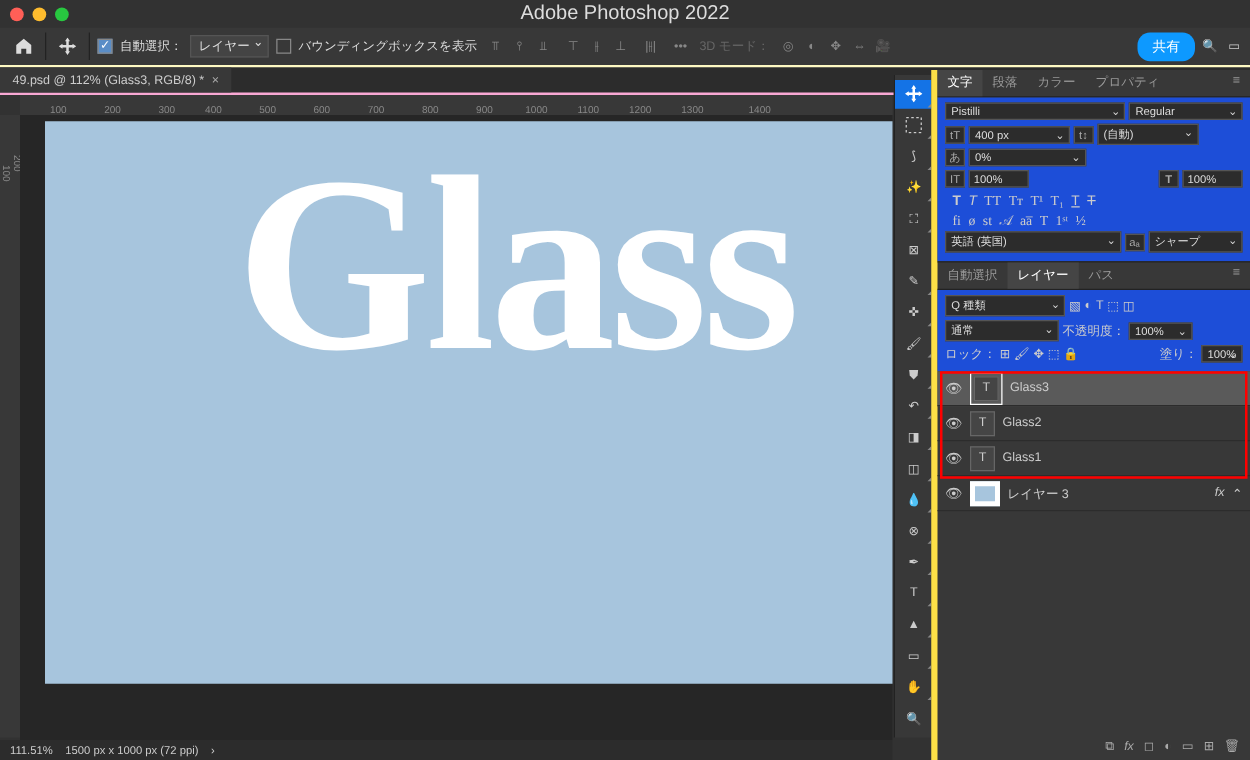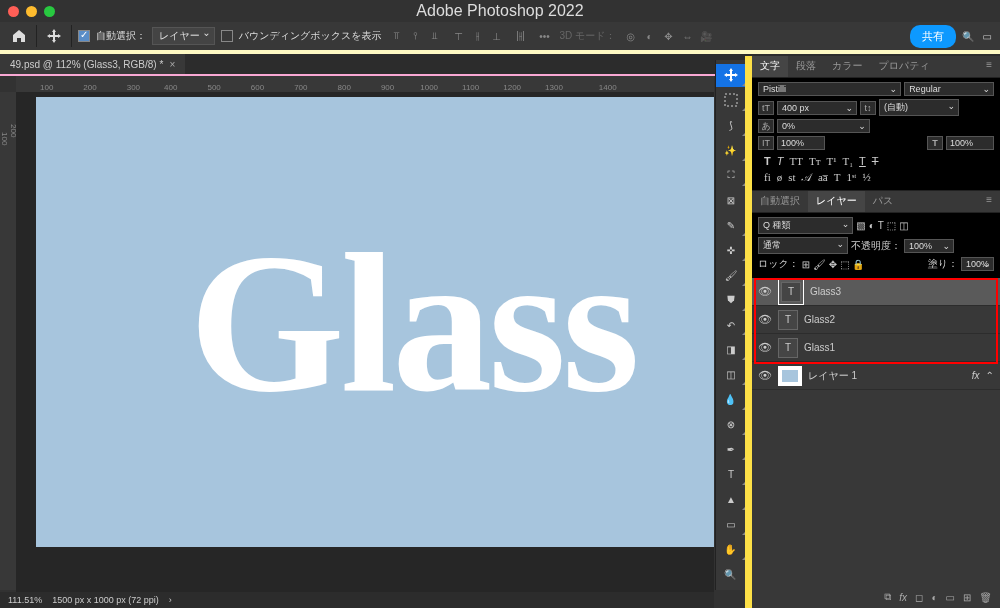--- a/index.html
+++ b/index.html
@@ -8,21 +8,21 @@
 
 .title-bar { height: 22px; background: #323232; display: flex; align-items: center; padding: 0 8px; position: relative; }
 .traffic-lights { display: flex; gap: 7px; }
 .tl { width: 11px; height: 11px; border-radius: 50%; }
 .tl-r { background: #ff5f57; }
 .tl-y { background: #febc2e; }
 .tl-g { background: #28c840; }
 .title-center { position: absolute; left: 50%; transform: translateX(-50%); font-size: 16px; color: #ddd; }
 
 
-.options-bar { height: 32px; background: #383838; display: flex; align-items: center; padding: 0 8px; gap: 6px; border-bottom: 4px solid #fef9c3; }
+.options-bar { height: 32px; background: #383838; display: flex; align-items: center; padding: 0 8px; gap: 6px; border-bottom: 2px solid #fef9c3; }
 .ob-home svg { width: 16px; height: 16px; }
 .sep-v { width: 1px; height: 22px; background: #222; }
 .ob-btn { display: flex; align-items: center; justify-content: center; width: 22px; height: 22px; }
 .chk { width: 12px; height: 12px; border: 1px solid #888; display: inline-block; }
 .chk.chkd { background: #5a8dc7; position: relative; }
 .chk.chkd::after { content: "✓"; position: absolute; color: #fff; font-size: 10px; left: 1px; top: -2px; }
 .ob-label { font-size: 10px; color: #ddd; }
 .ob-select { background: #444; border: 1px solid #555; padding: 1px 14px 1px 6px; font-size: 10px; color: #ddd; position: relative; }
 .ob-select::after { content: "⌄"; position: absolute; right: 3px; top: -1px; }
 .align-grp { display: flex; gap: 1px; }
@@ -30,35 +30,35 @@
 .share-btn { background: #0d99ff; color: #fff; border: none; padding: 4px 12px; border-radius: 10px; font-size: 11px; margin-left: auto; }
 .top-icons { display: flex; gap: 8px; align-items: center; }
 
 
 .doc-tabs { height: 22px; background: #2c2c2c; display: flex; border-bottom: 2px solid #f9a8d4; }
 .doc-tab { padding: 3px 10px; font-size: 10px; color: #ccc; background: #383838; display: flex; align-items: center; gap: 6px; }
 .doc-close { color: #aaa; }
 .ruler-top { position: absolute; left: 16px; right: 286px; top: 76px; height: 16px; background: #383838; display: flex; align-items: flex-end; font-size: 8px; color: #888; overflow: hidden; }
 .ruler-left { position: absolute; left: 0; top: 92px; bottom: 18px; width: 16px; background: #383838; display: flex; flex-direction: column; font-size: 8px; color: #888; overflow: hidden; writing-mode: vertical-lr; }
 .canvas-wrap { position: absolute; left: 16px; top: 92px; right: 286px; bottom: 16px; background: #262626; overflow: hidden; }
-.canvas { position: absolute; left: 20px; top: 5px; width: 753px; height: 450px; background: #a7c5dd; display: flex; align-items: center; justify-content: center; }
+.canvas { position: absolute; left: 20px; top: 5px; width: 753px; height: 450px; background: #a7c5dd; display: flex; justify-content: center; }
 .glass-text { font-family: 'Didot', 'Bodoni MT', Georgia, serif; font-weight: 900; font-size: 200px; color: #fff; letter-spacing: -4px; }
 
 
 .tool-strip { position: absolute; right: 255px; top: 60px; width: 30px; background: #383838; display: flex; flex-direction: column; padding: 4px 0; gap: 2px; border-left: 1px solid #222; height: 530px; }
 .tool-btn { width: 30px; height: 26px; display: flex; align-items: center; justify-content: center; color: #ccc; position: relative; }
 .tool-btn.sel { background: #1473e6; }
 .tool-btn .tri { position: absolute; right: 1px; bottom: 1px; width: 0; height: 0; border-left: 3px solid transparent; border-bottom: 3px solid #888; }
 
 
-.panels { position: absolute; right: 0; top: 56px; width: 255px; bottom: 0; background: #383838; display: flex; flex-direction: column; border-left: 7px solid #fde047; }
+.panels { position: absolute; right: 0; top: 56px; width: 255px; bottom: 0; background: #383838; display: flex; flex-direction: column; border-left: 5px solid #fde047; }
 .panel-tabs { height: 22px; display: flex; border-bottom: 1px solid #222; }
 .ptab { padding: 3px 8px; font-size: 10px; color: #999; }
 .ptab.active { color: #fff; background: #454545; }
-.panel-body { padding: 4px 6px; background: #000000; }
+.panel-body { padding: 4px 6px; background: #1d4ed8; }
 .row { display: flex; align-items: center; gap: 3px; margin-bottom: 3px; }
 .sel-box { background: #2c2c2c; border: 1px solid #555; padding: 1px 4px; font-size: 9px; color: #ddd; position: relative; flex: 1; }
 .sel-box::after { content: "⌄"; position: absolute; right: 3px; }
 .ic-lbl { width: 16px; height: 14px; display: flex; align-items: center; justify-content: center; color: #aaa; font-size: 9px; border: 1px solid #555; background: #2c2c2c; }
 .val { background: #2c2c2c; border: 1px solid #555; padding: 1px 3px; font-size: 9px; color: #ddd; width: 48px; }
 .style-row { display: flex; gap: 6px; padding: 2px 6px; }
 .style-row span { font-size: 11px; color: #ccc; font-family: Georgia, serif; }
 .color-sw { width: 40px; height: 14px; background: #fff; border: 1px solid #888; }
 
 
@@ -247,20 +247,25 @@
     <div class="style-row">
       <span>fi</span>
       <span>ø</span>
       <span>st</span>
       <span>𝒜</span>
       <span>aa̅</span>
       <span>T</span>
       <span>1ˢᵗ</span>
       <span>½</span>
     </div>
+    <div class="row">
+      <div class="sel-box">英語 (英国)</div>
+      <span class="ic-lbl">aₐ</span>
+      <div class="sel-box" style="flex:0.5">シャープ</div>
+    </div>
   </div>
 
   <div class="layers-panel">
     <div class="panel-tabs">
       <div class="ptab">自動選択</div>
       <div class="ptab active">レイヤー</div>
       <div class="ptab">パス</div>
       <div style="flex:1"></div>
         <div class="ptab">≡</div>
     </div>
@@ -307,21 +312,21 @@
       </div>
       <div class="layer-row">
         <span class="eye">👁</span>
         <span class="thumb">T</span>
         <span>Glass1</span>
       </div>
     </div>
     <div class="layer-row">
       <span class="eye">👁</span>
       <span class="thumb bg"></span>
-      <span>レイヤー 1</span>
+      <span>レイヤー 3</span>
       <div style="flex:1"></div>
       <span style="font-style:italic">fx</span>
       <span>⌃</span>
     </div>
 
     <div style="flex:1"></div>
     <div class="layers-footer">
       <span>⧉</span>
       <span><i>fx</i></span>
       <span>◻</span>

